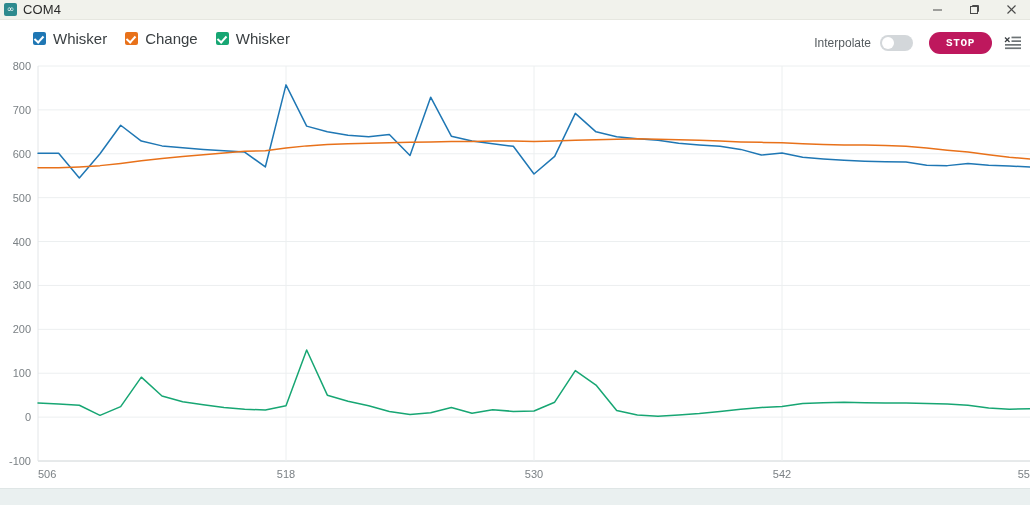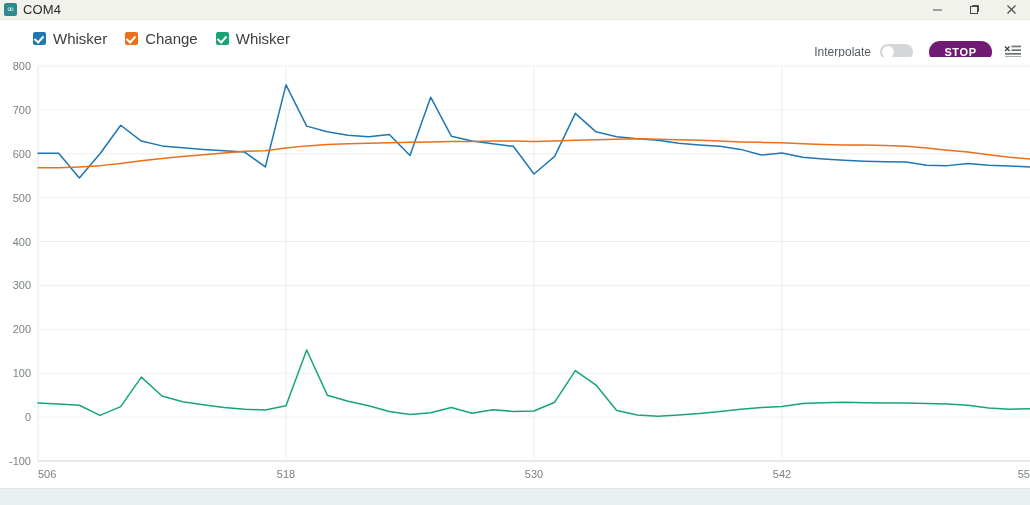--- a/index.html
+++ b/index.html
@@ -83,21 +83,21 @@
     border-width: 0 2px 2px 0;
     transform: rotate(42deg);
   }
   .legend-label {
     font-size: 15px;
     color: #3b4043;
   }
 
   #toolbar-right {
     position: absolute;
-    right: 8px; top: 13px;
+    right: 8px; top: 4px;
     height: 37px;
     display: flex;
     align-items: center;
   }
   #interp-label {
     font-size: 12px;
     color: #555b5f;
     margin-right: 9px;
   }
   #interp-toggle {
@@ -193,21 +193,21 @@
   <div class="legend-item">
     <span class="cb" style="background: rgb(23, 166, 115);"></span>
     <span class="legend-label">Whisker</span>
   </div>
 
   <div id="toolbar-right">
     <span id="interp-label">Interpolate</span>
     <span id="interp-toggle">
       <span id="interp-knob"></span>
     </span>
-    <button id="stop-button" style="background: #701a75;">STOP</button>
+    <button id="stop-button" style="background: #be185d; font-family: Liberation Mono, monospace;">STOP</button>
     <span id="menu-icon">
       <svg width="18" height="16" viewBox="0 0 18 16">
         <line x1="1" y1="2.5" x2="5.5" y2="7" stroke="#3a3f42" stroke-width="1.3"></line>
         <line x1="5.5" y1="2.5" x2="1" y2="7" stroke="#3a3f42" stroke-width="1.3"></line>
         <rect x="7.5" y="1.6" width="9.5" height="1.7" fill="#6d7376"></rect>
         <rect x="7.5" y="5.3" width="9.5" height="1.7" fill="#6d7376"></rect>
         <rect x="1" y="9" width="16" height="1.7" fill="#6d7376"></rect>
         <rect x="1" y="12.4" width="16" height="1.7" fill="#6d7376"></rect>
       </svg>
     </span>

